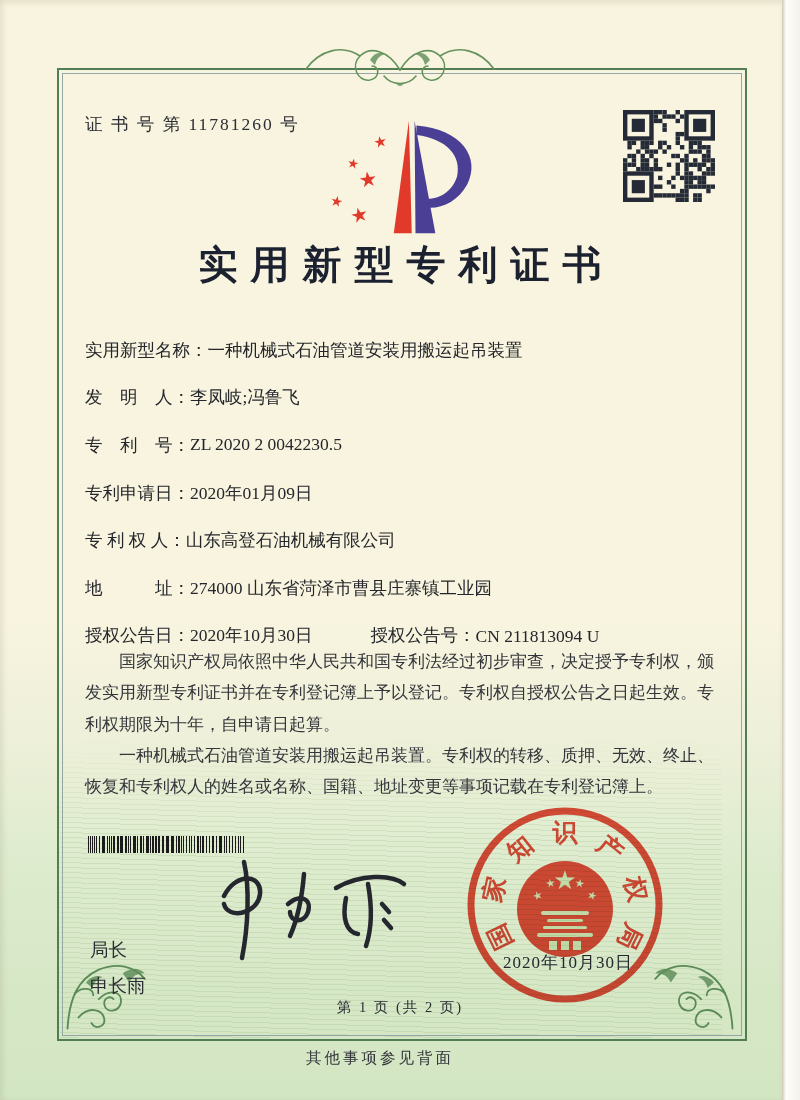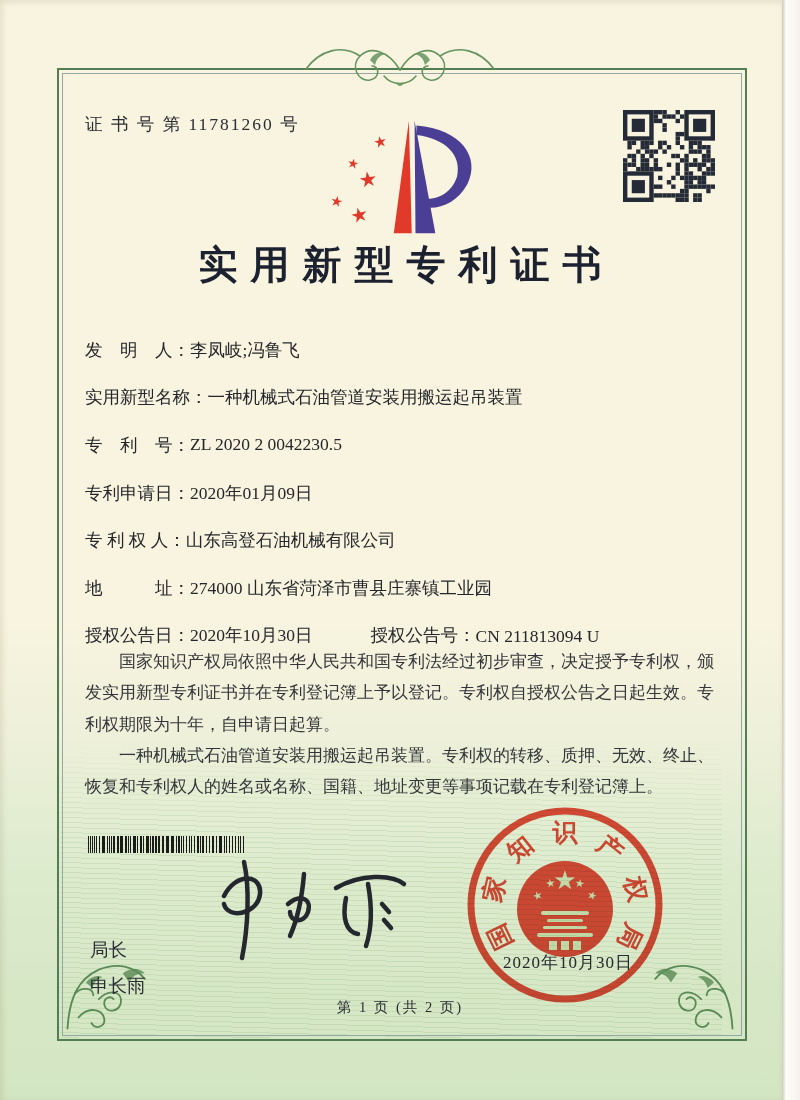--- a/index.html
+++ b/index.html
@@ -297,26 +297,26 @@
         <rect x="0" y="61.33333333333334" width="30.66666666666667" height="30.66666666666667" fill="#252b36"></rect>
         <rect x="4.380952380952381" y="65.71428571428572" width="21.904761904761905" height="21.904761904761905" fill="#f8f4df"></rect>
         <rect x="8.761904761904763" y="70.0952380952381" width="13.142857142857144" height="13.142857142857144" fill="#252b36"></rect>
       </svg>
     </div>
 
   <div class="title">实用新型专利证书</div>
 
   <div class="fields">
     <div class="field-row">
+      <span class="lbl">实用新型名称：</span>
+        <span class="val">一种机械式石油管道安装用搬运起吊装置</span>
+    </div>
+    <div class="field-row">
       <span class="lbl">发　明　人：</span>
         <span class="val">李凤岐;冯鲁飞</span>
-    </div>
-    <div class="field-row">
-      <span class="lbl">实用新型名称：</span>
-        <span class="val">一种机械式石油管道安装用搬运起吊装置</span>
     </div>
     <div class="field-row">
       <span class="lbl">专　利　号：</span>
         <span class="val">ZL 2020 2 0042230.5</span>
     </div>
     <div class="field-row">
       <span class="lbl">专利申请日：</span>
         <span class="val">2020年01月09日</span>
     </div>
     <div class="field-row">
@@ -441,15 +441,16 @@
         <span style="transform: rotate(-38.6667deg) translateY(-72px);">知</span>
         <span style="transform: rotate(0deg) translateY(-72px);">识</span>
         <span style="transform: rotate(38.6667deg) translateY(-72px);">产</span>
         <span style="transform: rotate(77.3333deg) translateY(-72px);">权</span>
         <span style="transform: rotate(116deg) translateY(-72px);">局</span>
       </div>
   </div>
   <div class="seal-date">2020年10月30日</div>
 
   <div class="page-num">第 1 页 (共 2 页)</div>
+  <div class="back-note">其他事项参见背面</div>
 </div>
 
 <div class="scan-edge"></div>
 
 </body></html>

